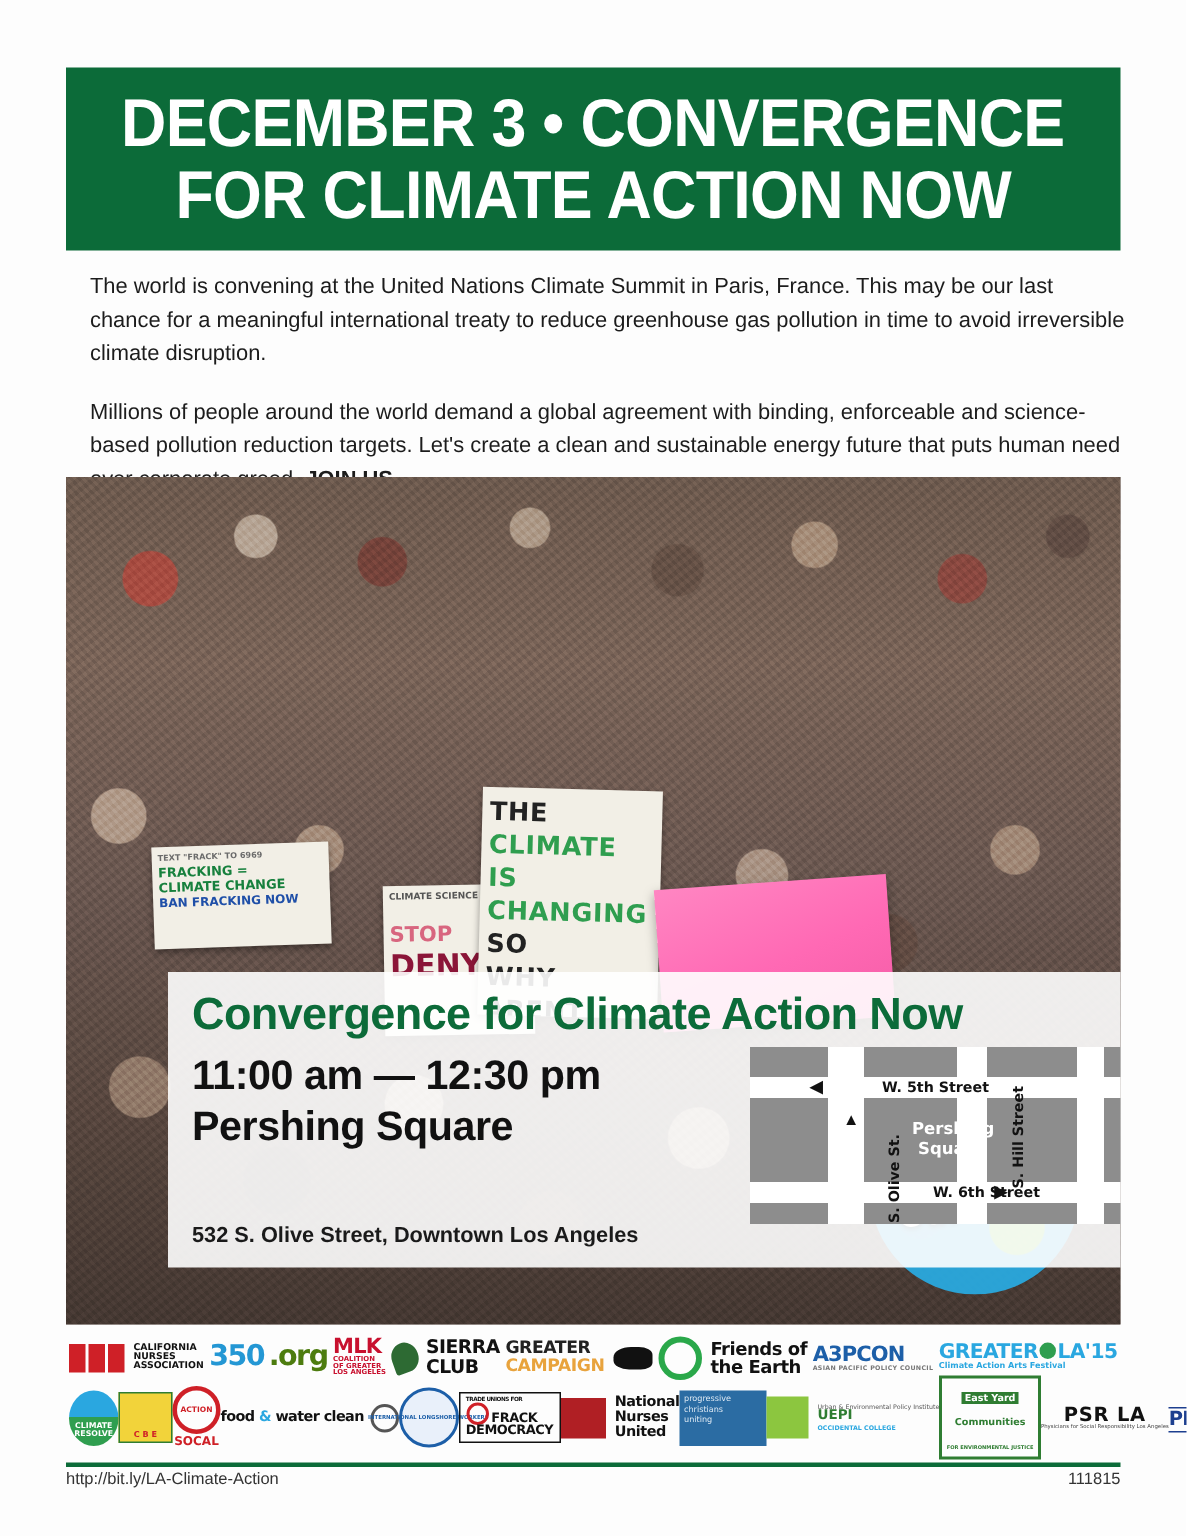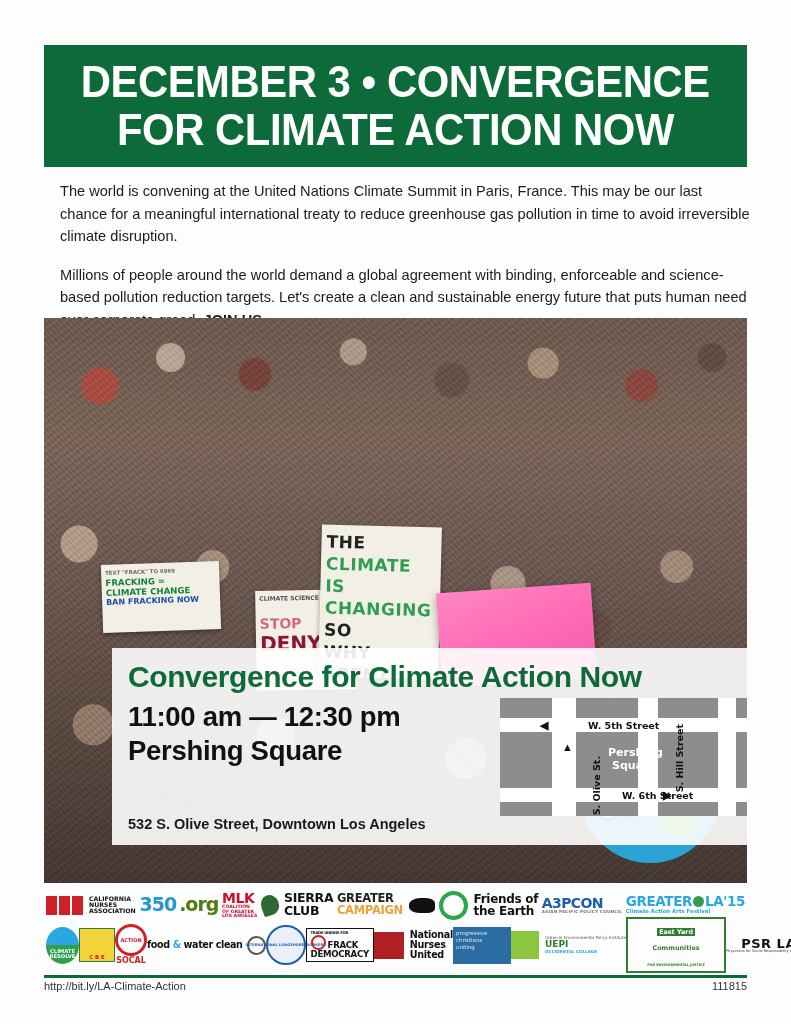--- a/index.html
+++ b/index.html
@@ -267,21 +267,21 @@
   .l-ed .glb2{display:inline-block;width:11px;height:11px;border-radius:50%;
     border:2px solid #cf2027;vertical-align:-2px;margin-right:2px;}
   .l-nnu{font-size:9.6px;color:#111;letter-spacing:-.3px;}
   .l-nnu .sq{width:30px;height:27px;background:#b01f24;margin-right:3px;}
   .l-pcu{width:52px;height:31px;background:#2b6ca3;color:#dce8f3;
     font-size:5.4px;padding:3px;line-height:7px;font-weight:normal;}
   .l-uepi{font-size:9px;color:#2f7d32;}
   .l-uepi .leafbox{width:28px;height:28px;background:#8cc63f;margin-right:3px;}
   .l-uepi .sm{font-size:4.2px;color:#555;display:block;font-weight:normal;}
   .l-uepi .oc{font-size:4.2px;color:#2aa7e0;display:block;}
-  .l-eyc{border:2px solid #2f7d32;padding:2px 19px;text-align:center;}
+  .l-eyc{border:2px solid #2f7d32;padding:2px 3px;text-align:center;}
   .l-eyc .e1{background:#2f7d32;color:#fff;font-size:6.4px;padding:0 2px;}
   .l-eyc .e2{color:#2f7d32;font-size:6.4px;}
   .l-eyc .e3{color:#2f7d32;font-size:3.4px;}
   .l-psr{font-size:13px;color:#111;letter-spacing:.5px;text-align:center;}
   .l-psr .sm2{font-size:3.6px;color:#444;display:block;letter-spacing:0;font-weight:normal;}
   .l-pda{text-align:center;}
   .l-pda .stripes{height:9px;background:
      repeating-linear-gradient(0deg,#c8102e 0 2px,#fff 2px 4px);}
   .l-pda .nm{font-size:13px;color:#1d3f8f;letter-spacing:-.5px;
     border-top:1.5px solid #1d3f8f;border-bottom:1.5px solid #1d3f8f;}

